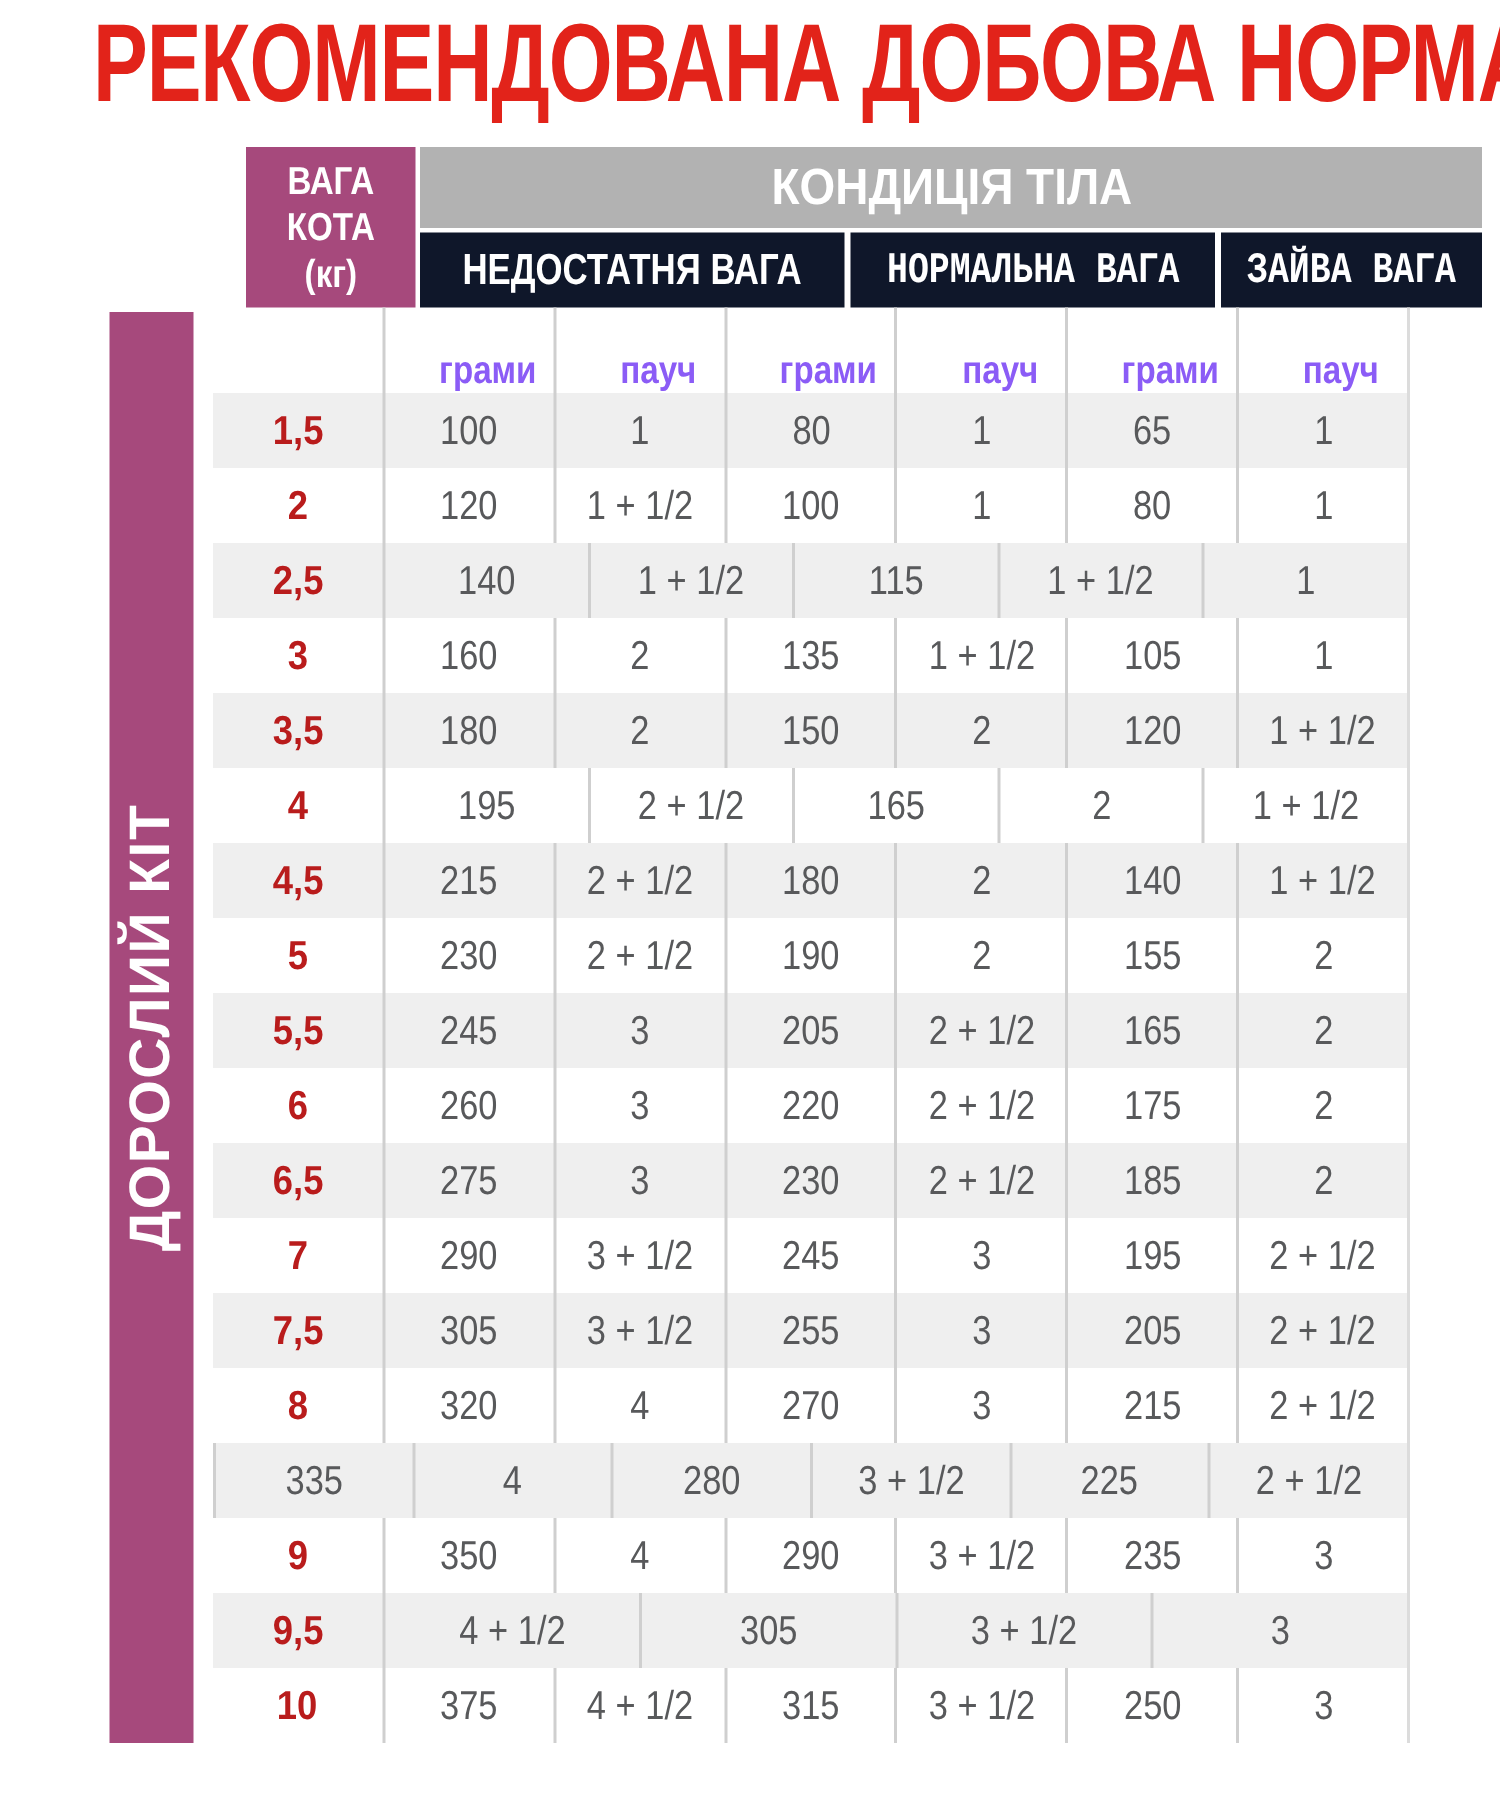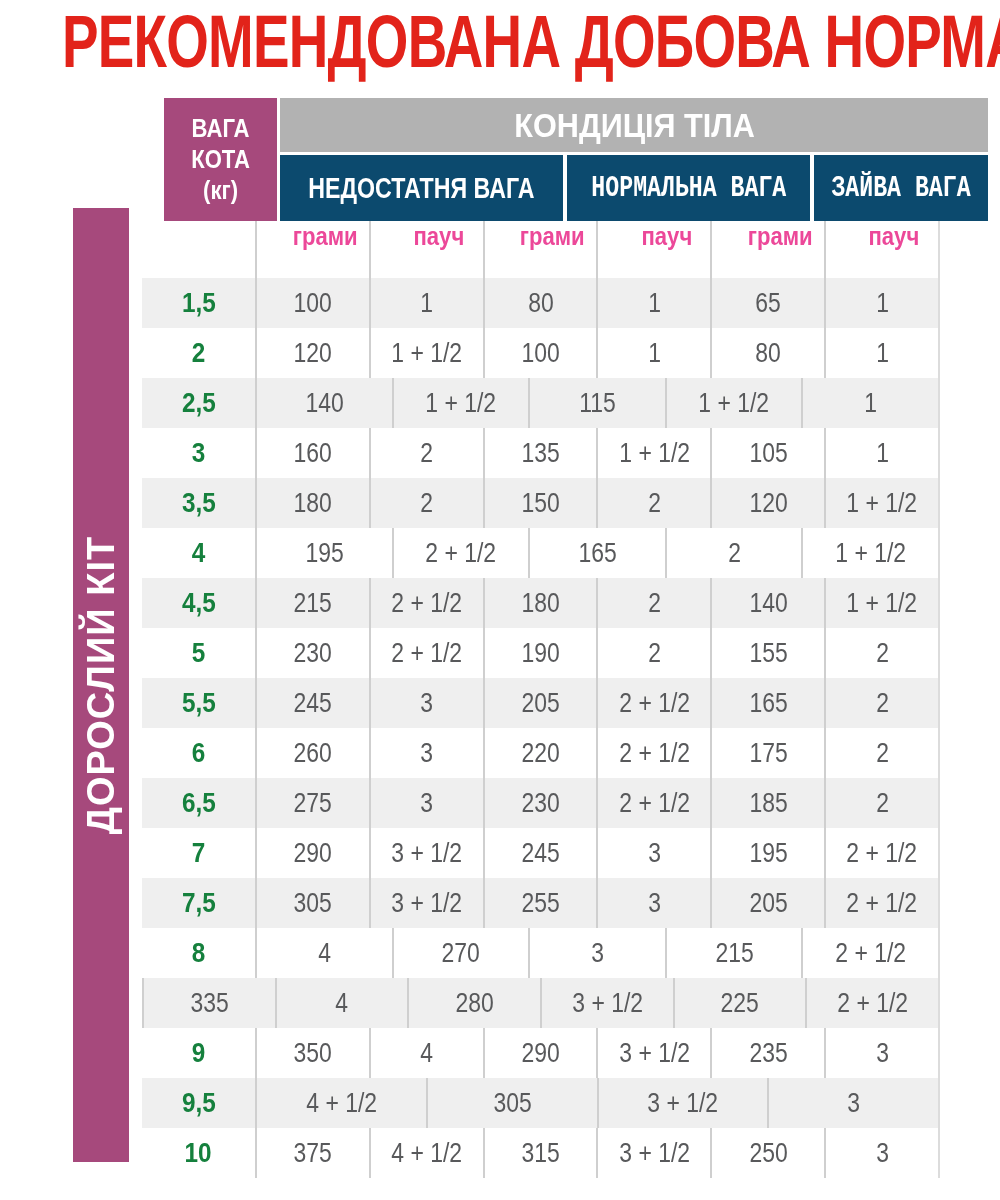--- a/index.html
+++ b/index.html
@@ -32,54 +32,54 @@
     white-space:nowrap;color:#ffffff;font-weight:bold;
     font-size:38px;letter-spacing:1px;
   }
 
   
   .tbl{position:absolute;left:142px;top:98px;width:798px;}
   .squeezeS{display:inline-block;transform:scaleX(0.85);transform-origin:center;white-space:pre-line;}
   .squeezeM{display:inline-block;transform:scaleX(0.80);transform-origin:center;white-space:nowrap;}
   .squeezeL{display:inline-block;transform:scaleX(0.90);transform-origin:center;white-space:nowrap;}
 
-  .thead{display:flex;height:123px;padding-left:22px;}
+  .thead{display:flex;height:107px;padding-left:22px;}
   .weight-head{
     width:113px;flex:none;background:#a6497c;color:#ffffff;
     display:flex;align-items:center;justify-content:center;text-align:center;
     font-weight:bold;font-size:26px;line-height:31px;margin-right:3px;
   }
   .head-right{flex:1;display:flex;flex-direction:column;}
   .cond-band{
     height:54px;background:#b2b2b2;color:#ffffff;
     display:flex;align-items:center;justify-content:center;
     font-weight:bold;font-size:34px;margin-bottom:3px;
   }
   .group-row{flex:1;display:flex;}
   .group-cell{
-    flex:1;background:#0c4a6e;color:#ffffff;
+    flex:1;background:#0f172a;color:#ffffff;
     display:flex;align-items:center;justify-content:center;
     font-weight:bold;font-size:29px;
   }
   .group-cell + .group-cell{margin-left:4px;font-family:Liberation Mono, monospace;}
 
   .units-row{display:flex;height:57px;background:#ffffff;}
   .units-spacer{width:113px;flex:none;}
   .unit-cell{
-    flex:1;display:flex;align-items:flex-start;justify-content:center;
-    font-weight:bold;font-size:26px;color:#ec4899;
+    flex:1;display:flex;align-items:flex-end;justify-content:center;
+    font-weight:bold;font-size:26px;color:#8b5cf6;
     border-left:2px solid #cfcfcf;box-sizing:border-box;padding-left:24px;
   }
   .unit-cell:last-child{border-right:2px solid #dcdcdc;}
 
   .tbody .data-row{display:flex;height:50px;background:#ffffff;}
   .tbody .data-row.alt{background:#efefef;}
   .weight-cell{
     width:113px;flex:none;display:flex;align-items:center;justify-content:center;
-    font-weight:bold;font-size:27px;color:#15803d;
+    font-weight:bold;font-size:27px;color:#b91c1c;
   }
   .value-cell{
     flex:1;display:flex;align-items:center;justify-content:center;
     font-size:27px;color:#58595b;
     border-left:2px solid #cfcfcf;box-sizing:border-box;
   }
   .value-cell:last-child{border-right:2px solid #dcdcdc;}
 </style>
 </head>
 <body>
@@ -432,20 +432,23 @@
           </div>
           <div class="value-cell">
             <span class="squeezeS">2 + 1/2</span>
           </div>
         </div>
         <div class="data-row">
           <div class="weight-cell">
             <span class="squeezeL">8</span>
           </div>
           <div class="value-cell">
+            <span class="squeezeS">320</span>
+          </div>
+          <div class="value-cell">
             <span class="squeezeS">4</span>
           </div>
           <div class="value-cell">
             <span class="squeezeS">270</span>
           </div>
           <div class="value-cell">
             <span class="squeezeS">3</span>
           </div>
           <div class="value-cell">
             <span class="squeezeS">215</span>

